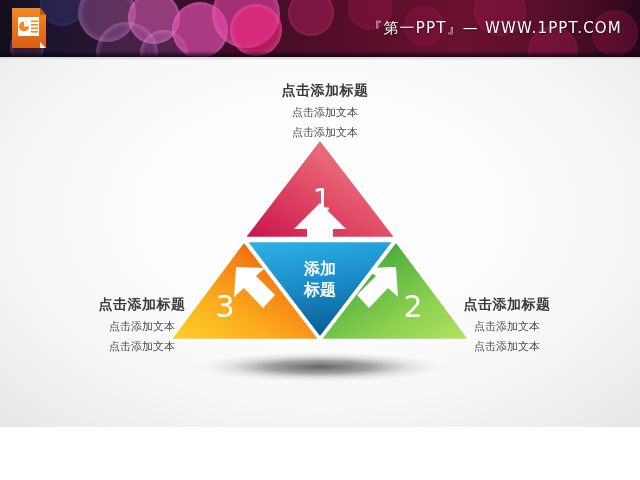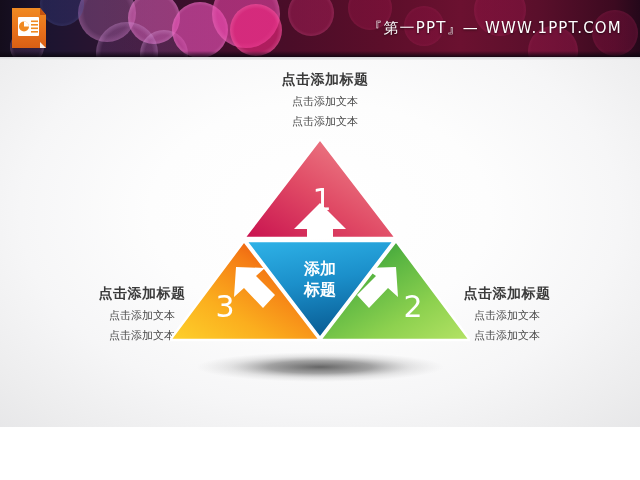--- a/index.html
+++ b/index.html
@@ -84,21 +84,21 @@
         #e3e3e5 100%);
   }
   .body-topline {
     position: absolute;
     left: 0; top: 0;
     width: 640px; height: 3px;
     background: linear-gradient(180deg, #d7d7da 0%, #f0f0f1 100%);
   }
 
   
-  .txt-block { position: absolute; }
+  .txt-block { position: absolute; margin-top: 11px; }
   .txt-block .t-title {
     font-size: 14px;
     font-weight: bold;
     color: #3b3b3b;
     letter-spacing: 0.5px;
     white-space: nowrap;
   }
   .txt-block .t-line {
     font-size: 11px;
     color: #4a4a4a;

